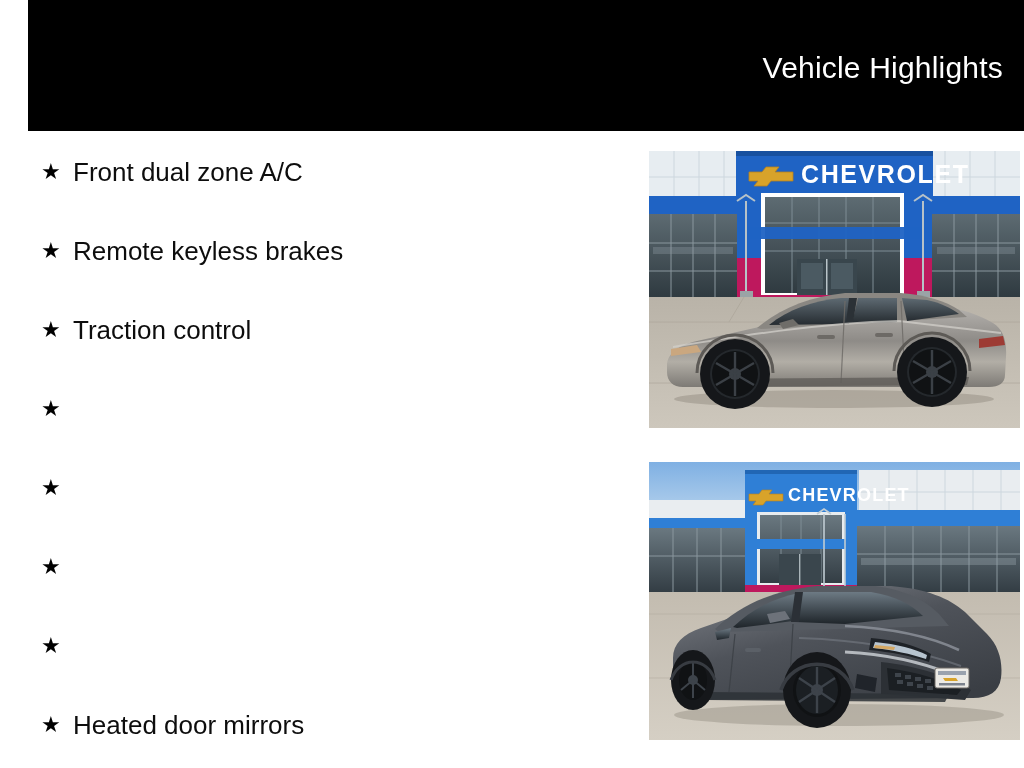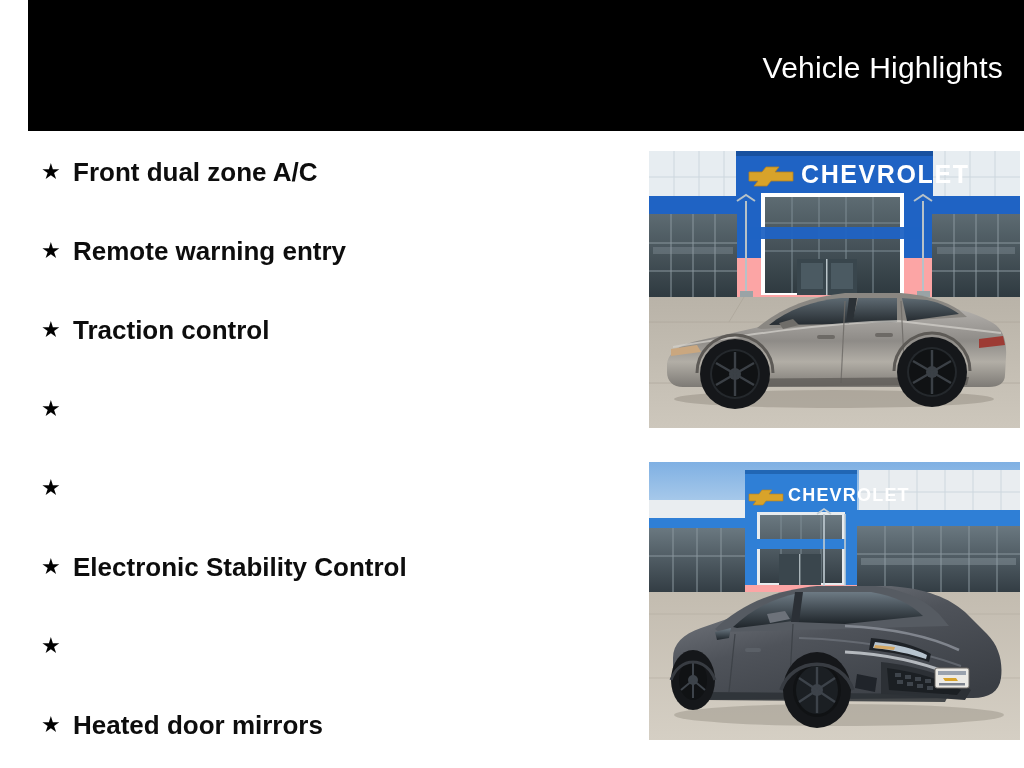--- a/index.html
+++ b/index.html
@@ -70,28 +70,28 @@
     color: #000000;
     text-align: left;
     flex: 0 0 auto;
   }
   .feature-label {
     display: inline-block;
     margin-left: 12px;
     font-size: 26px;
     line-height: 30px;
     color: #0d0d0d;
-    font-weight: 700;
+    font-weight: 400;
   }
 
   
   .photo {
     position: absolute;
     overflow: hidden;
-    background: #fca5a5;
+    background: #be185d;
   }
   .photo-1 {
     left: 621px;
     top: 151px;
     width: 371px;
     height: 277px;
   }
   .photo-2 {
     left: 621px;
     top: 462px;
@@ -116,39 +116,38 @@
 
   <ul class="features">
 
     <li class="feature-item" style="top:24px">
       <span class="feature-star">★</span>
       <span class="feature-label">Front dual zone A/C</span>
     </li>
 
     <li class="feature-item" style="top:103px">
       <span class="feature-star">★</span>
-      <span class="feature-label">Remote warning entry</span>
+      <span class="feature-label">Remote keyless brakes</span>
     </li>
 
     <li class="feature-item" style="top:182px">
       <span class="feature-star">★</span>
       <span class="feature-label">Traction control</span>
     </li>
 
     <li class="feature-item" style="top:261px">
       <span class="feature-star">★</span>
     </li>
 
     <li class="feature-item" style="top:340px">
       <span class="feature-star">★</span>
     </li>
 
     <li class="feature-item" style="top:419px">
       <span class="feature-star">★</span>
-      <span class="feature-label">Electronic Stability Control</span>
     </li>
 
     <li class="feature-item" style="top:498px">
       <span class="feature-star">★</span>
     </li>
 
     <li class="feature-item" style="top:577px">
       <span class="feature-star">★</span>
       <span class="feature-label">Heated door mirrors</span>
     </li>

